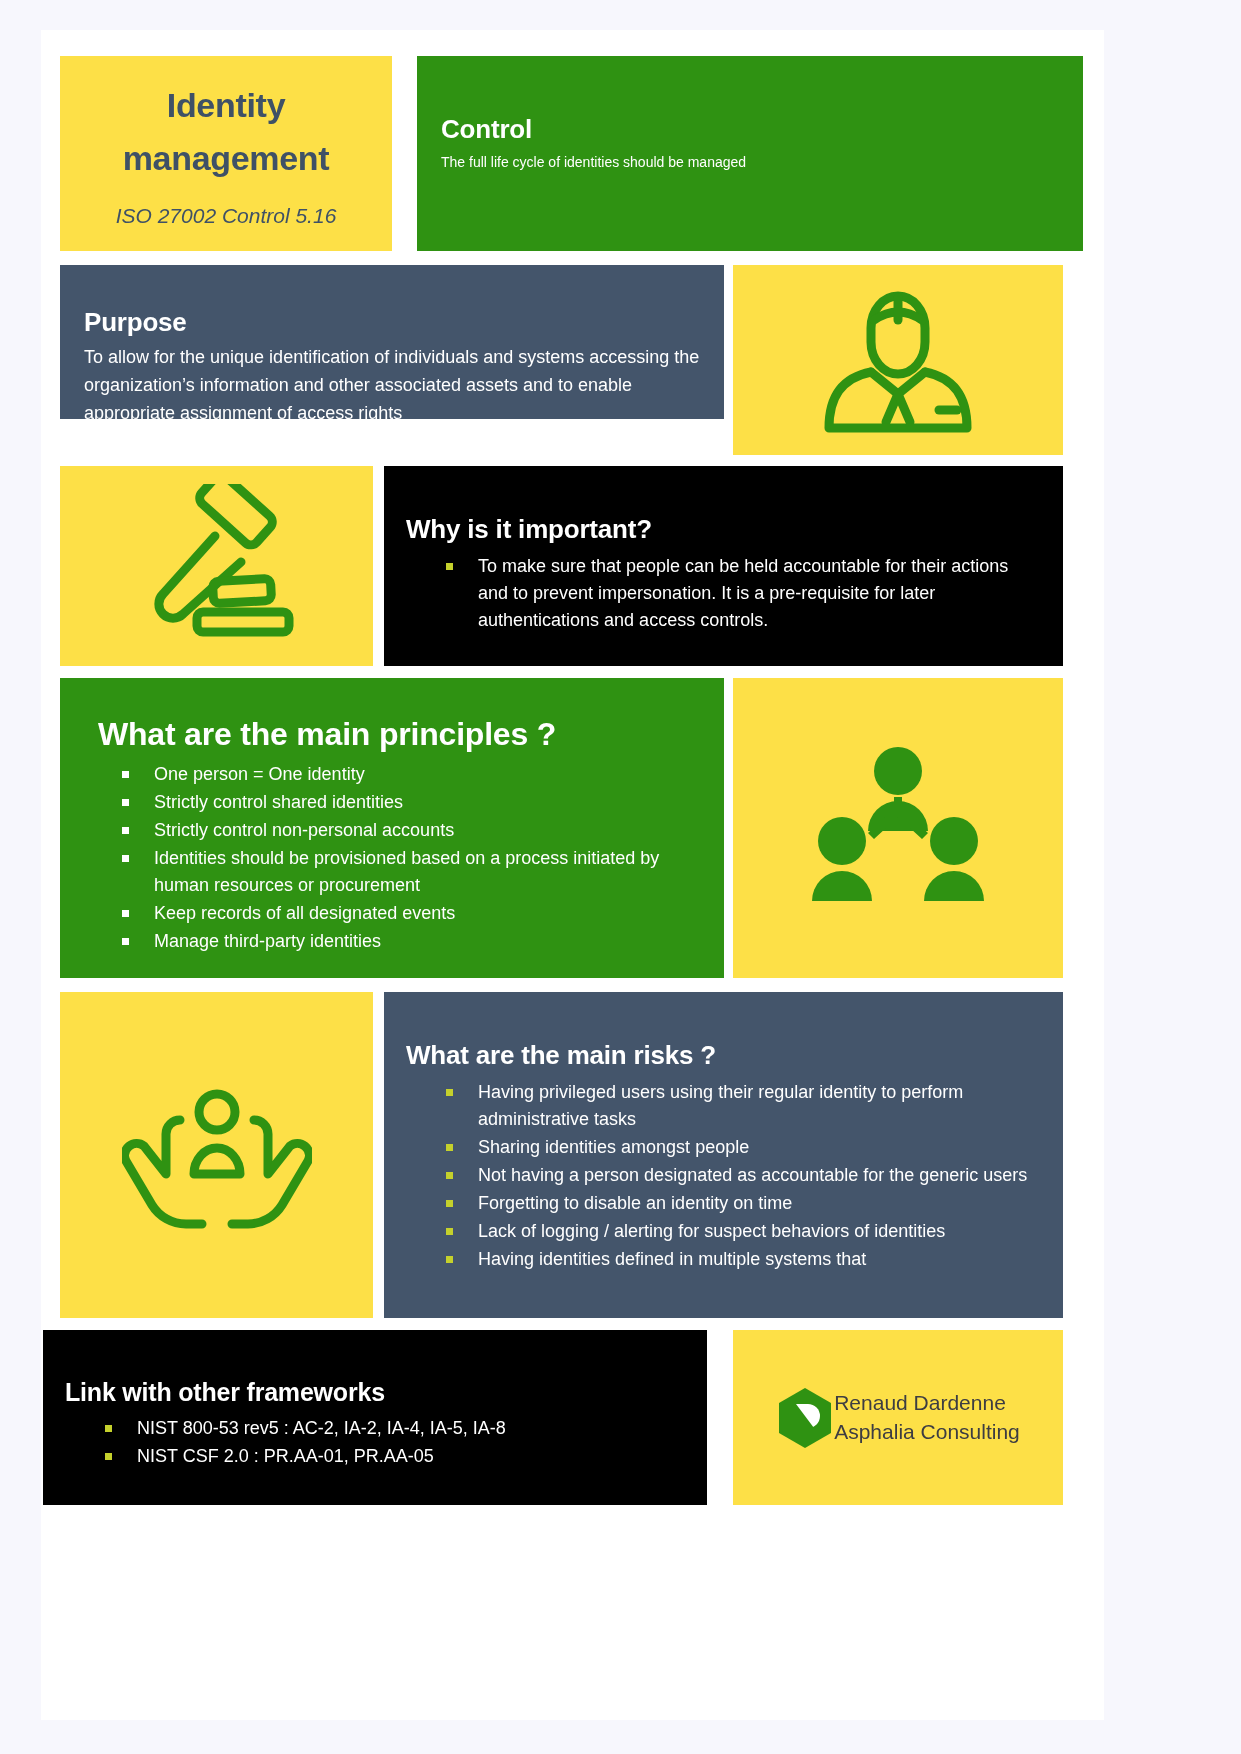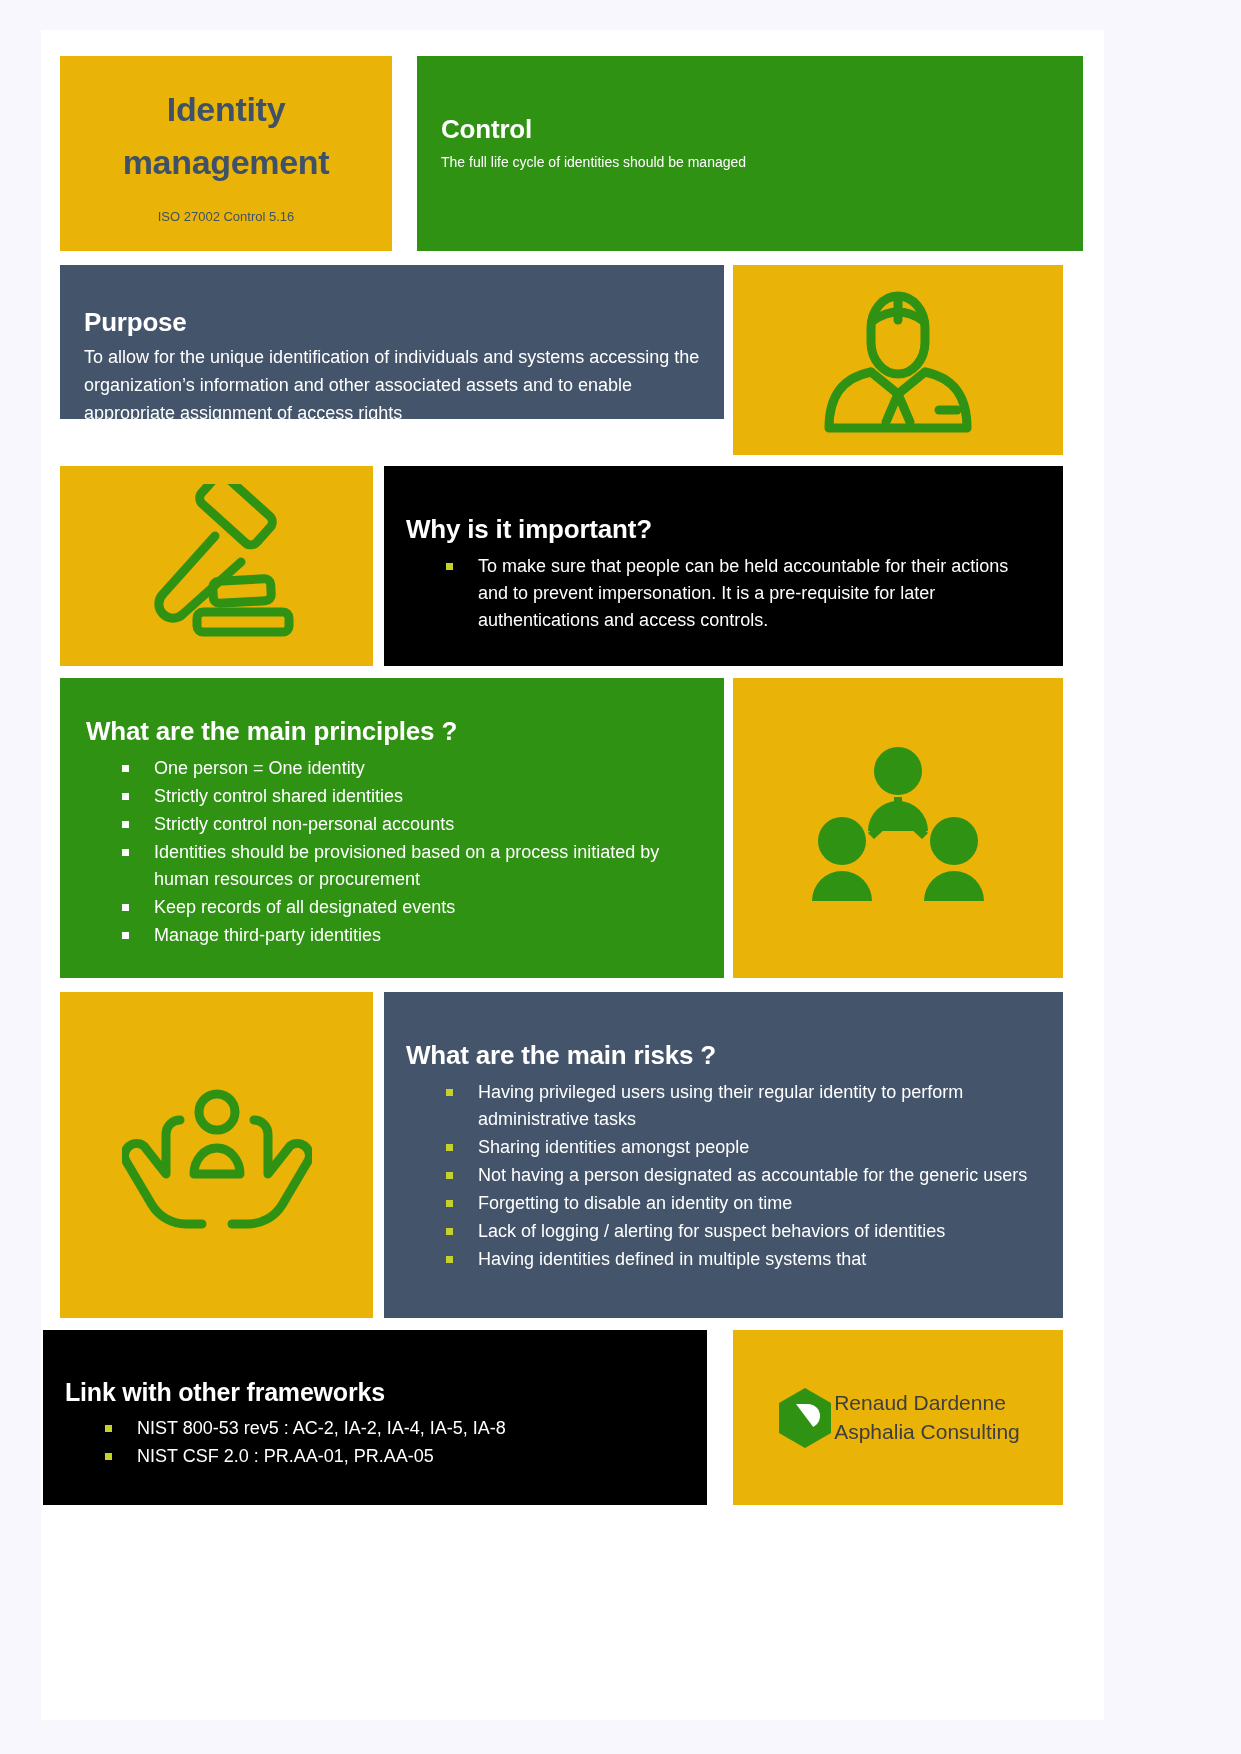--- a/index.html
+++ b/index.html
@@ -29,43 +29,44 @@
     left: 41px;
     top: 30px;
     width: 1063px;
     height: 1690px;
     background: #ffffff;
     box-sizing: border-box;
   }
 
   .block { position: absolute; box-sizing: border-box; }
 
-  .lavender { background: #eab308; }
+  .lavender { background: #fde047; }
   .green    { background: #2f9212; }
   .slate    { background: #44556b; }
   .charcoal { background: #000000; }
 
   
   #title-card {
     left: 19px; top: 26px; width: 332px; height: 195px;
     display: flex; flex-direction: column;
     align-items: center; justify-content: center;
     text-align: center;
   }
   #title-card .t-main {
     color: #3f5166;
     font-size: 34px;
     font-weight: bold;
     line-height: 1.55;
     letter-spacing: -0.3px;
   }
   #title-card .t-sub {
     color: #3f5166;
-    font-size: 13px;
+    font-size: 21px;
     margin-top: 20px;
+    font-style: italic;
   }
 
   
   #control-card {
     left: 356px; top: 26px; width: 666px; height: 195px;
     padding: 58px 24px 0 24px;
     margin-left: 20px;
   }
   #control-card .h {
     color: #ffffff; font-size: 26px; font-weight: bold;
@@ -109,22 +110,22 @@
     color: #ffffff; font-size: 26px; font-weight: bold;
     margin: 0 0 8px 0; letter-spacing: -0.2px;
   }
 
   
   #principles-card {
     left: 19px; top: 648px; width: 664px; height: 300px;
     padding: 38px 22px 0 22px;
   }
   #principles-card .h {
-    color: #ffffff; font-size: 26px; font-weight: bold;
-    margin: 0 0 8px 4px; letter-spacing: -0.2px;
+    color: #ffffff; font-size: 32px; font-weight: bold;
+    margin: 0 0 8px 16px; letter-spacing: -0.2px;
   }
 
   
   #group-card {
     left: 692px; top: 648px; width: 330px; height: 300px;
     display: flex; align-items: center; justify-content: center;
   }
 
   
   #hands-card {

